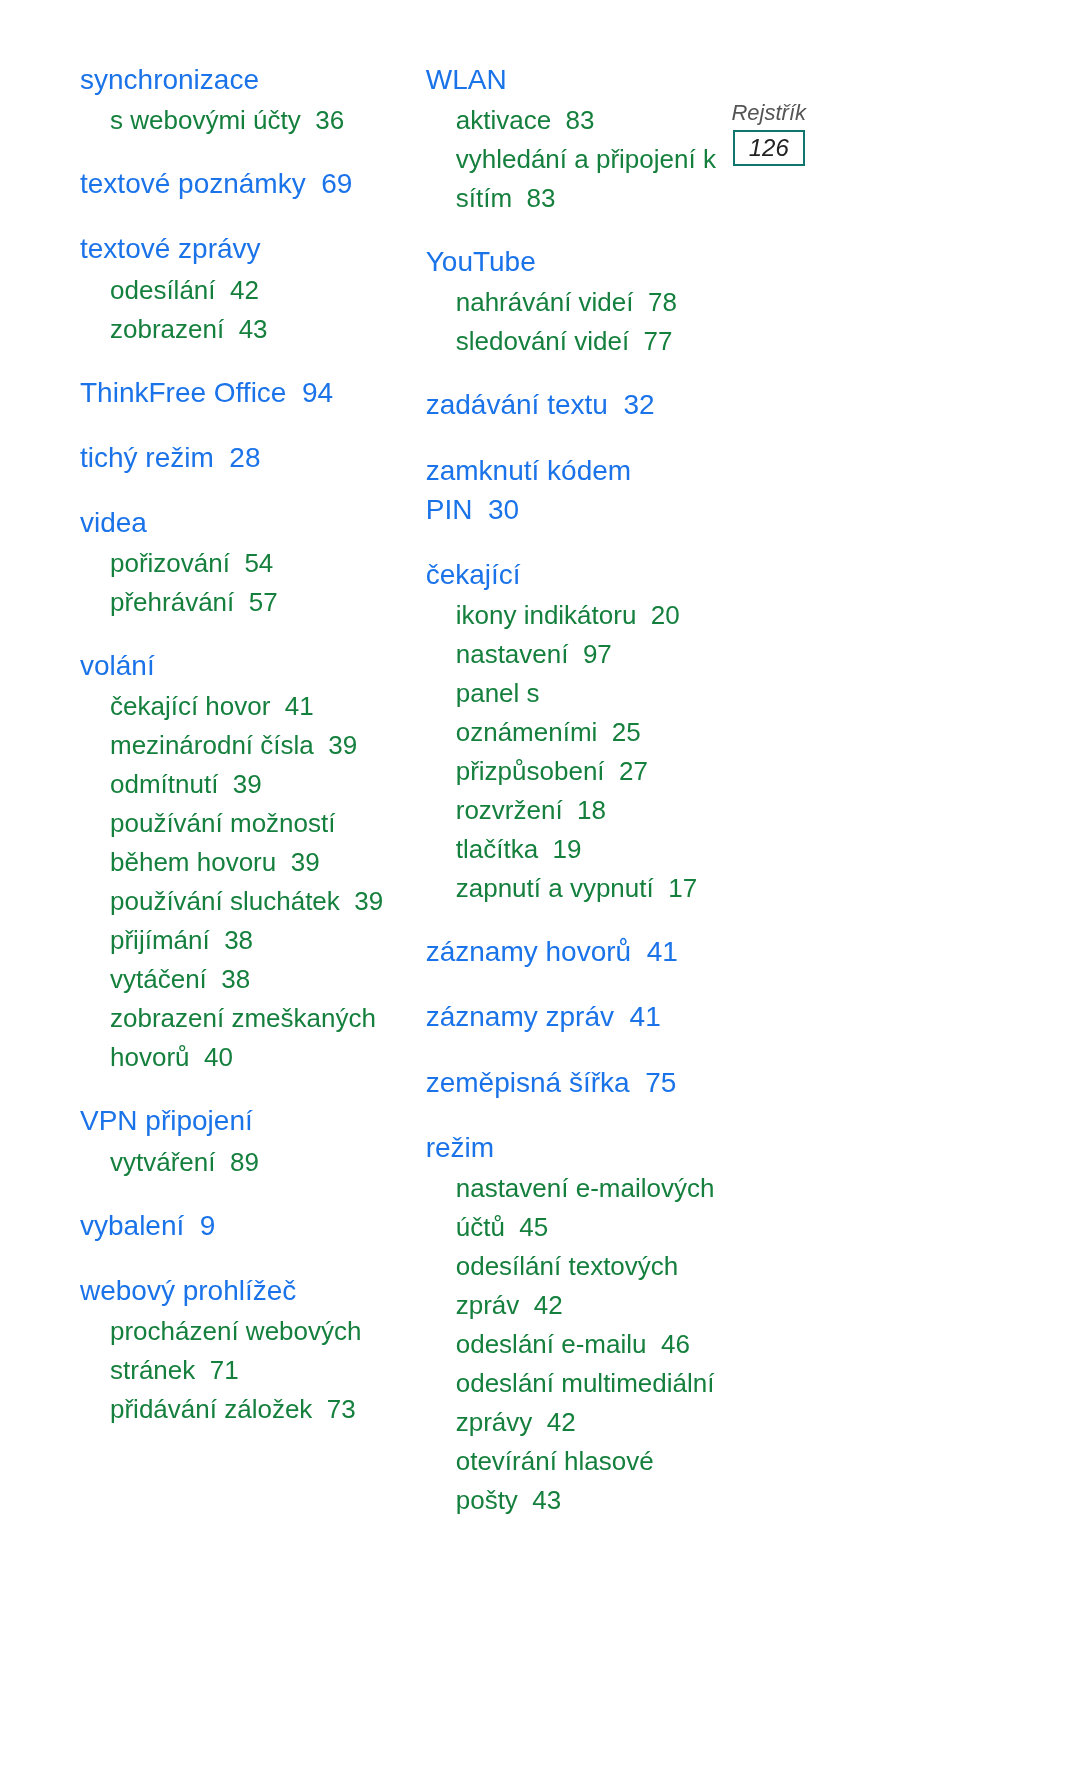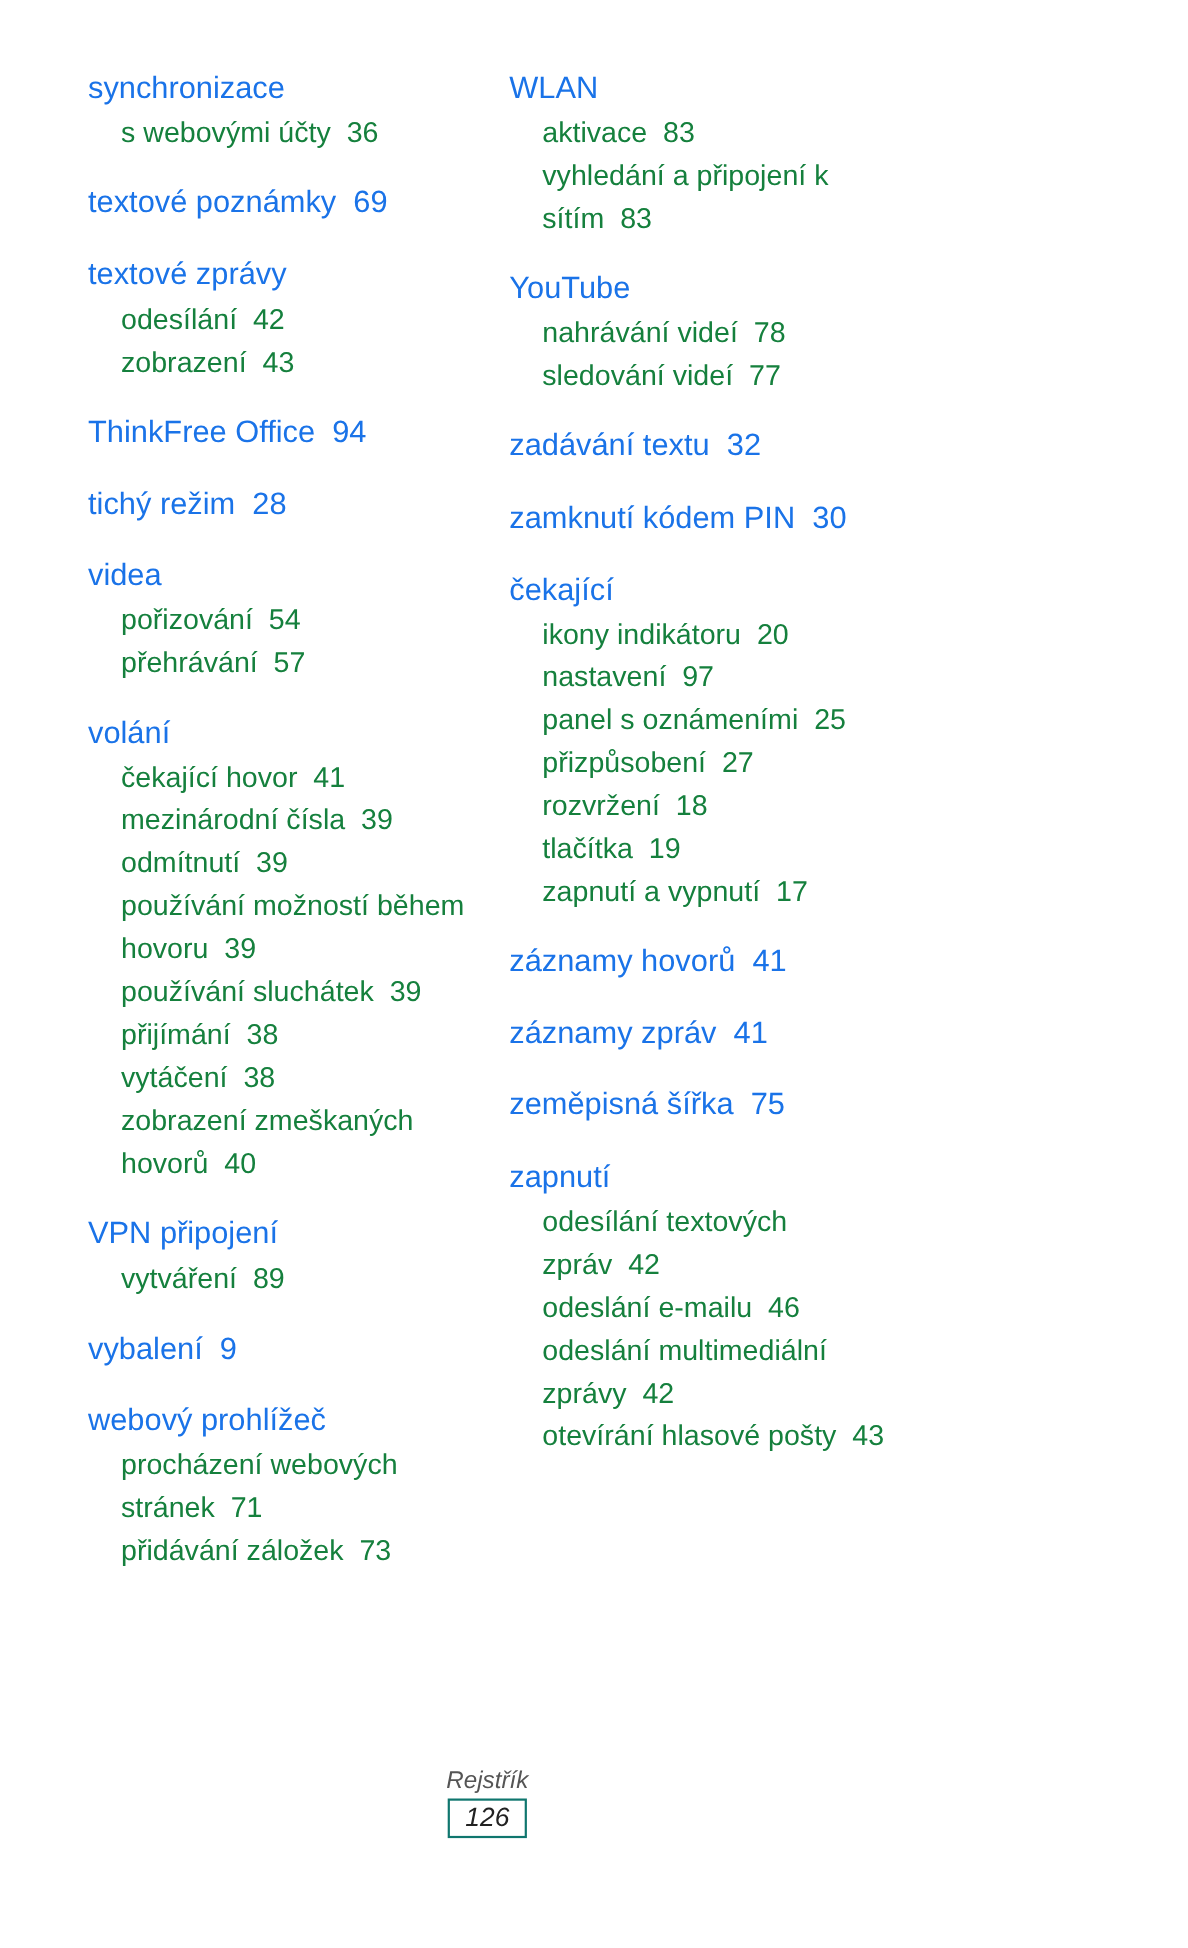--- a/index.html
+++ b/index.html
@@ -8,21 +8,21 @@
       font-family: 'Arial', sans-serif;
       width: 1080px;
       min-height: 1771px;
       position: relative;
     }
     .page {
       width: 886px;
       min-height: 1771px;
       padding: 60px 80px 80px 80px;
       display: flex;
-      flex-direction: column;
+      flex-direction: row;
     }
     .columns {
       display: flex;
       flex-direction: row;
       gap: 40px;
       flex: 1;
     }
     .col {
       flex: 1;
       display: flex;
@@ -169,21 +169,22 @@
         <div class="spacer"></div>
         <div class="entry">
           <div class="entry-heading">záznamy zpráv&nbsp;&nbsp;41</div>
         </div>
         <div class="spacer"></div>
         <div class="entry">
           <div class="entry-heading">zeměpisná šířka&nbsp;&nbsp;75</div>
         </div>
         <div class="spacer"></div>
         <div class="entry">
-          <div class="entry-heading">zapnutí</div>
+          <div class="entry-heading">režim</div>
+          <div class="entry-subitem">nastavení e-mailových účtů&nbsp;&nbsp;45</div>
           <div class="entry-subitem">odesílání textových zpráv&nbsp;&nbsp;42</div>
           <div class="entry-subitem">odeslání e-mailu&nbsp;&nbsp;46</div>
           <div class="entry-subitem">odeslání multimediální zprávy&nbsp;&nbsp;42</div>
           <div class="entry-subitem">otevírání hlasové pošty&nbsp;&nbsp;43</div>
         </div>
         <div class="spacer"></div>
       </div>
     </div>
   <div class="footer">
     <span class="footer-label">Rejstřík</span>

